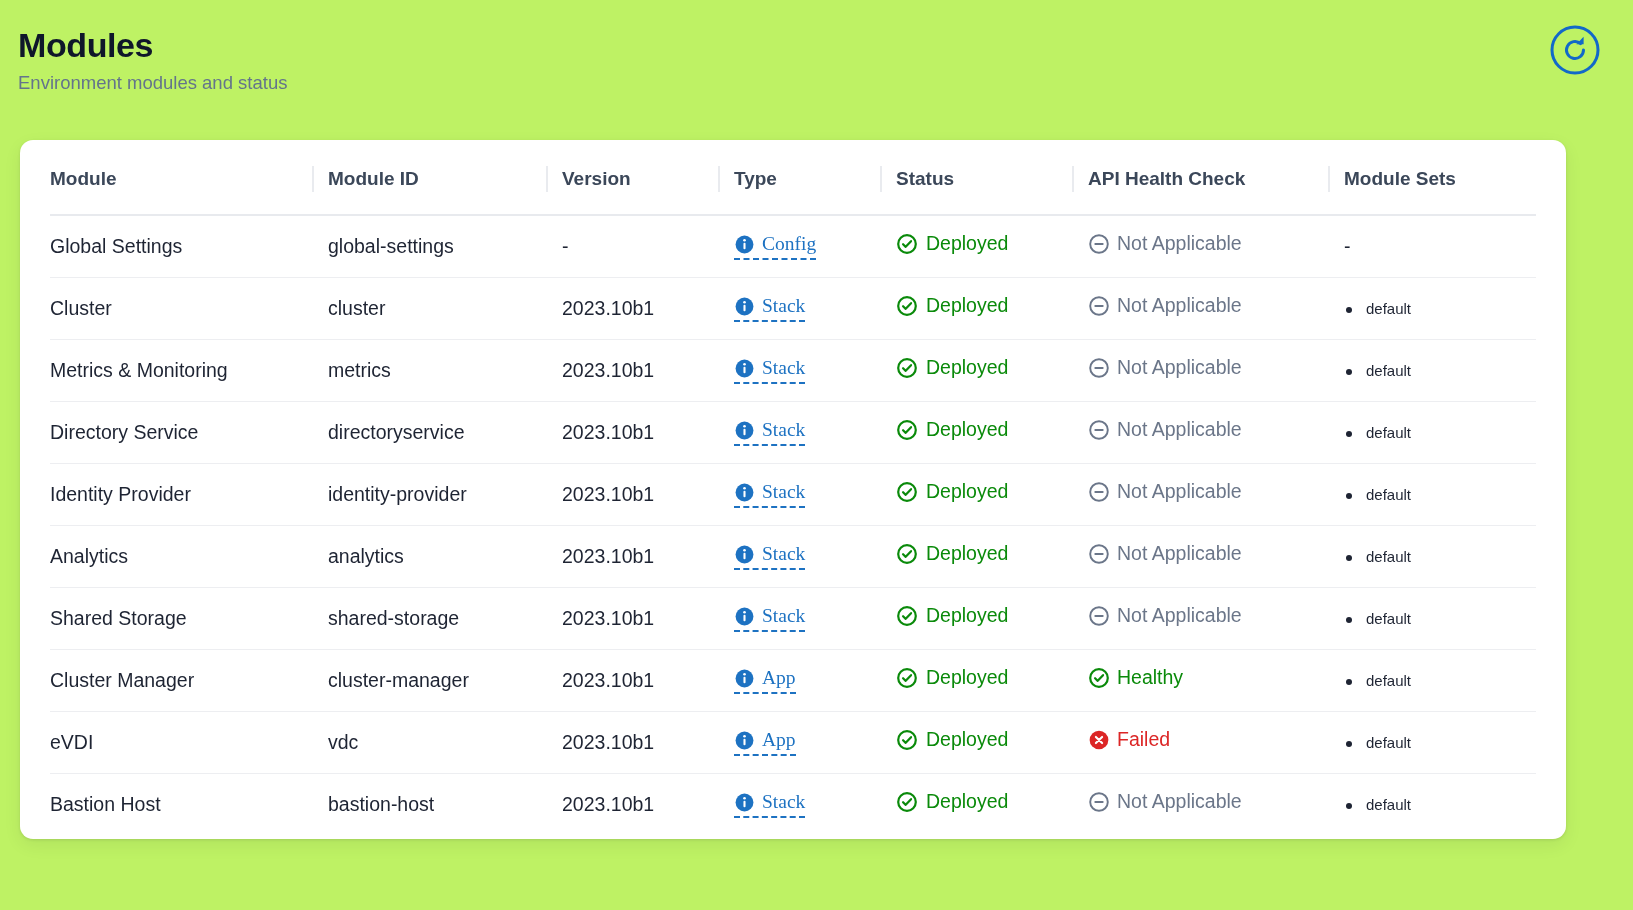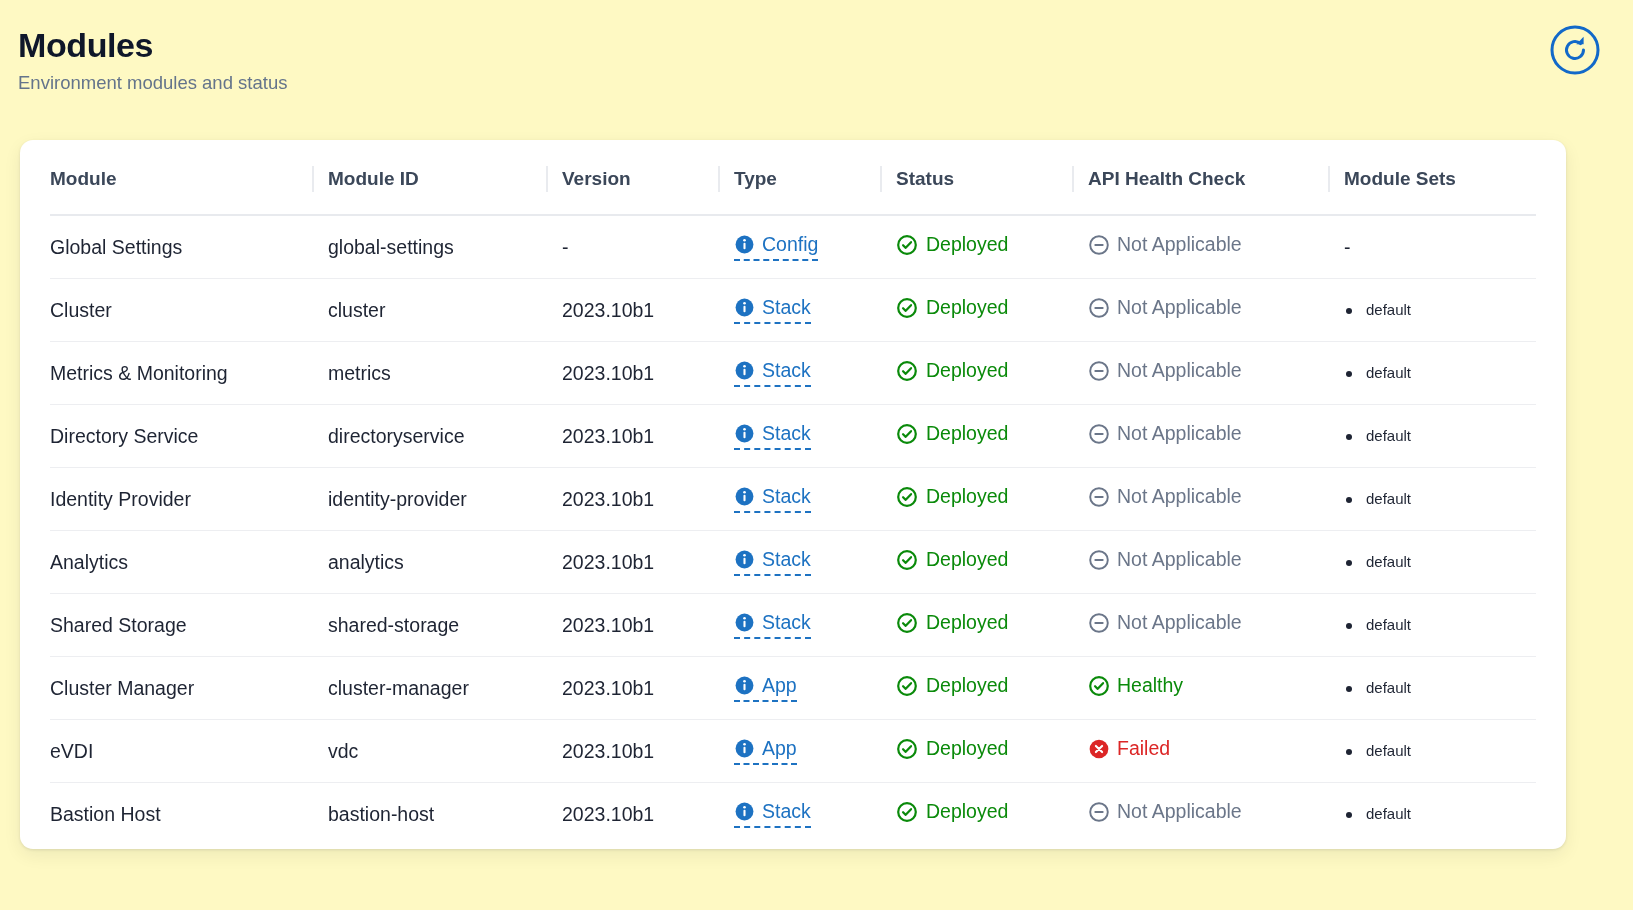--- a/index.html
+++ b/index.html
@@ -7,21 +7,21 @@
     width: 1633px;
     height: 910px;
     background: #ffffff;
     font-family: "Liberation Sans", sans-serif;
     -webkit-font-smoothing: antialiased;
   }
   .page {
     position: relative;
     width: 1633px;
     height: 910px;
-    background: #fef9c3;
+    background: #bef264;
     overflow: hidden;
   }
 
   
   .page-header {
     position: absolute;
     left: 0; top: 0;
     width: 1633px;
     height: 140px;
     padding: 22px 34px 0 18px;
@@ -121,20 +121,21 @@
   .type-link {
     display: inline-flex;
     align-items: center;
     gap: 7px;
     color: #1d72c2;
     font-size: 19.5px;
     border-bottom: 2px dashed #1d72c2;
     padding-bottom: 3px;
     cursor: pointer;
     text-decoration: none;
+    font-family: Liberation Serif, serif;
   }
 
   
   .status-cell {
     display: inline-flex;
     align-items: center;
     gap: 7px;
     font-size: 19.5px;
     line-height: 1;
   }

